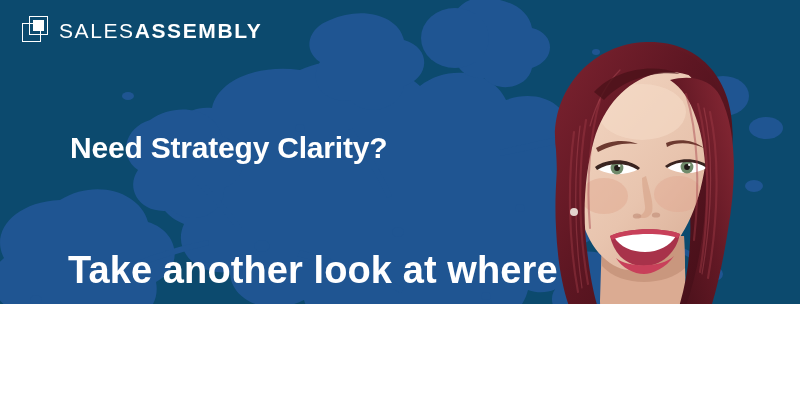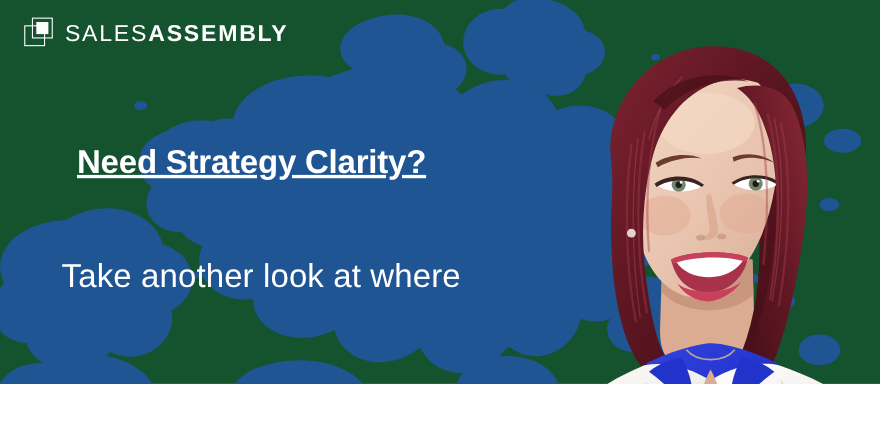--- a/index.html
+++ b/index.html
@@ -3,23 +3,23 @@
 <meta charset="utf-8">
 <style>
   html, body {
     margin: 0;
     padding: 0;
     background: #ffffff;
   }
   #banner {
     position: relative;
     width: 800px;
-    height: 349px;
+    height: 304px;
     overflow: hidden;
-    background: #14532d;
+    background: #0c4a6e;
     font-family: "Liberation Sans", sans-serif;
     -webkit-font-smoothing: antialiased;
   }
 
   
   #splatter {
     position: absolute;
     inset: 0;
     width: 800px;
     height: 400px;
@@ -84,31 +84,30 @@
     left: 70px;
     top: 131px;
     z-index: 6;
     margin: 0;
     color: #ffffff;
     font-size: 30px;
     font-weight: 700;
     letter-spacing: -0.2px;
     line-height: 1.1;
     white-space: nowrap;
-    text-decoration: underline;
   }
   #subheadline {
     position: absolute;
     left: 52px;
     top: 225px;
     z-index: 6;
-    margin: 4px;
+    margin: 16px;
     color: #ffffff;
-    font-size: 30px;
-    font-weight: 400;
+    font-size: 38px;
+    font-weight: 700;
     line-height: 1.56;
     letter-spacing: 0.1px;
   }
   #subheadline span { display: block; white-space: nowrap; }
 
   
   #portrait {
     position: absolute;
     right: 0;
     top: 0;

